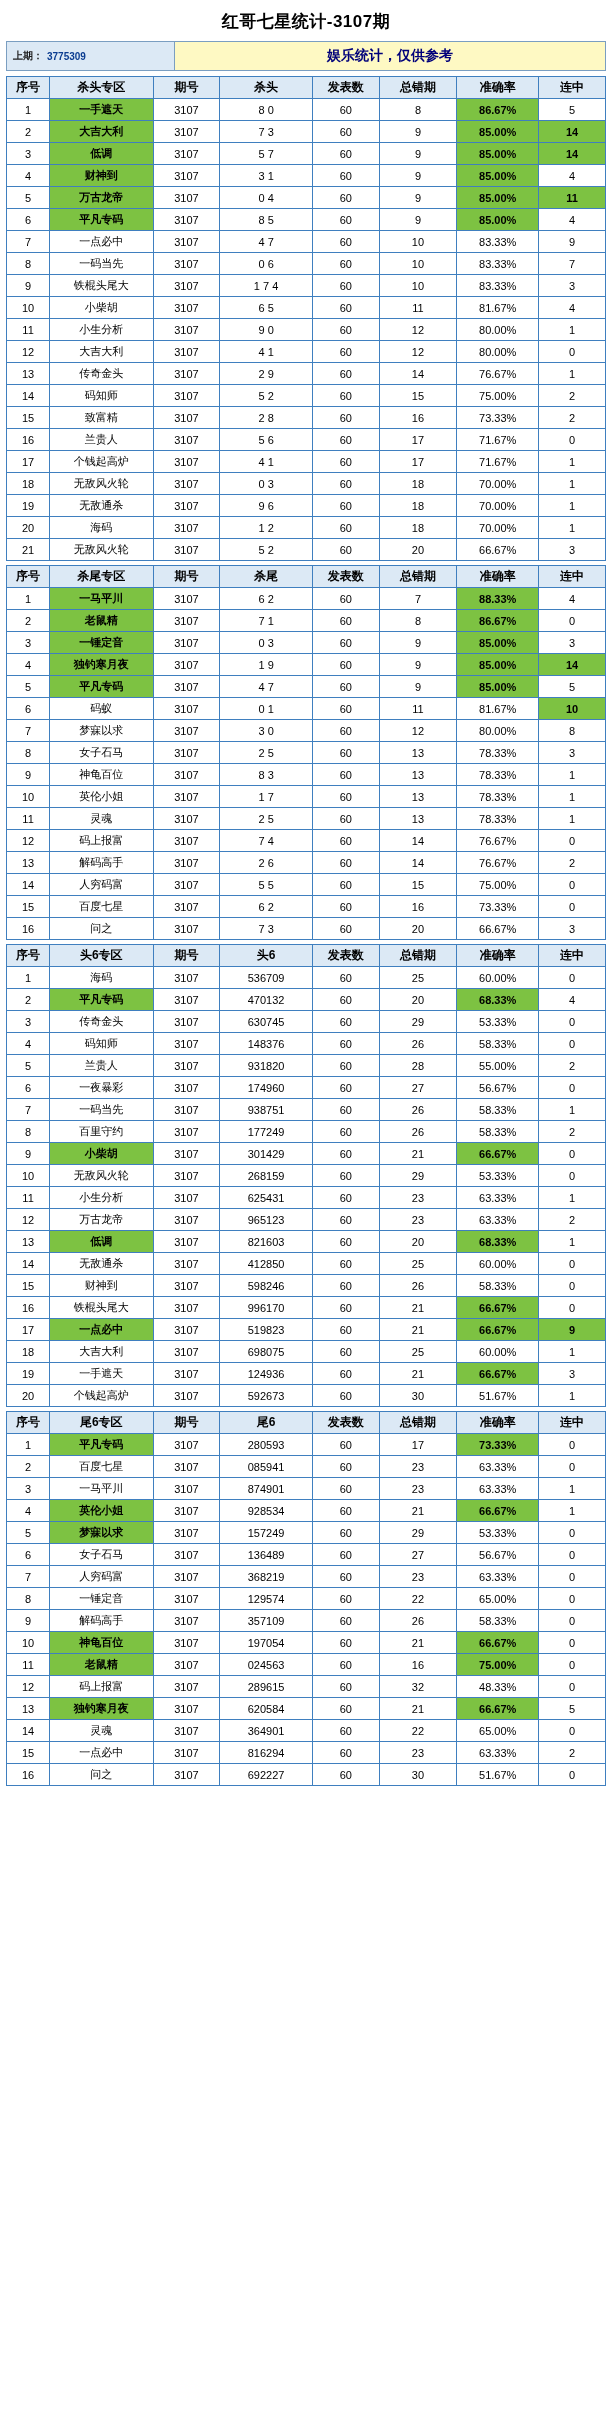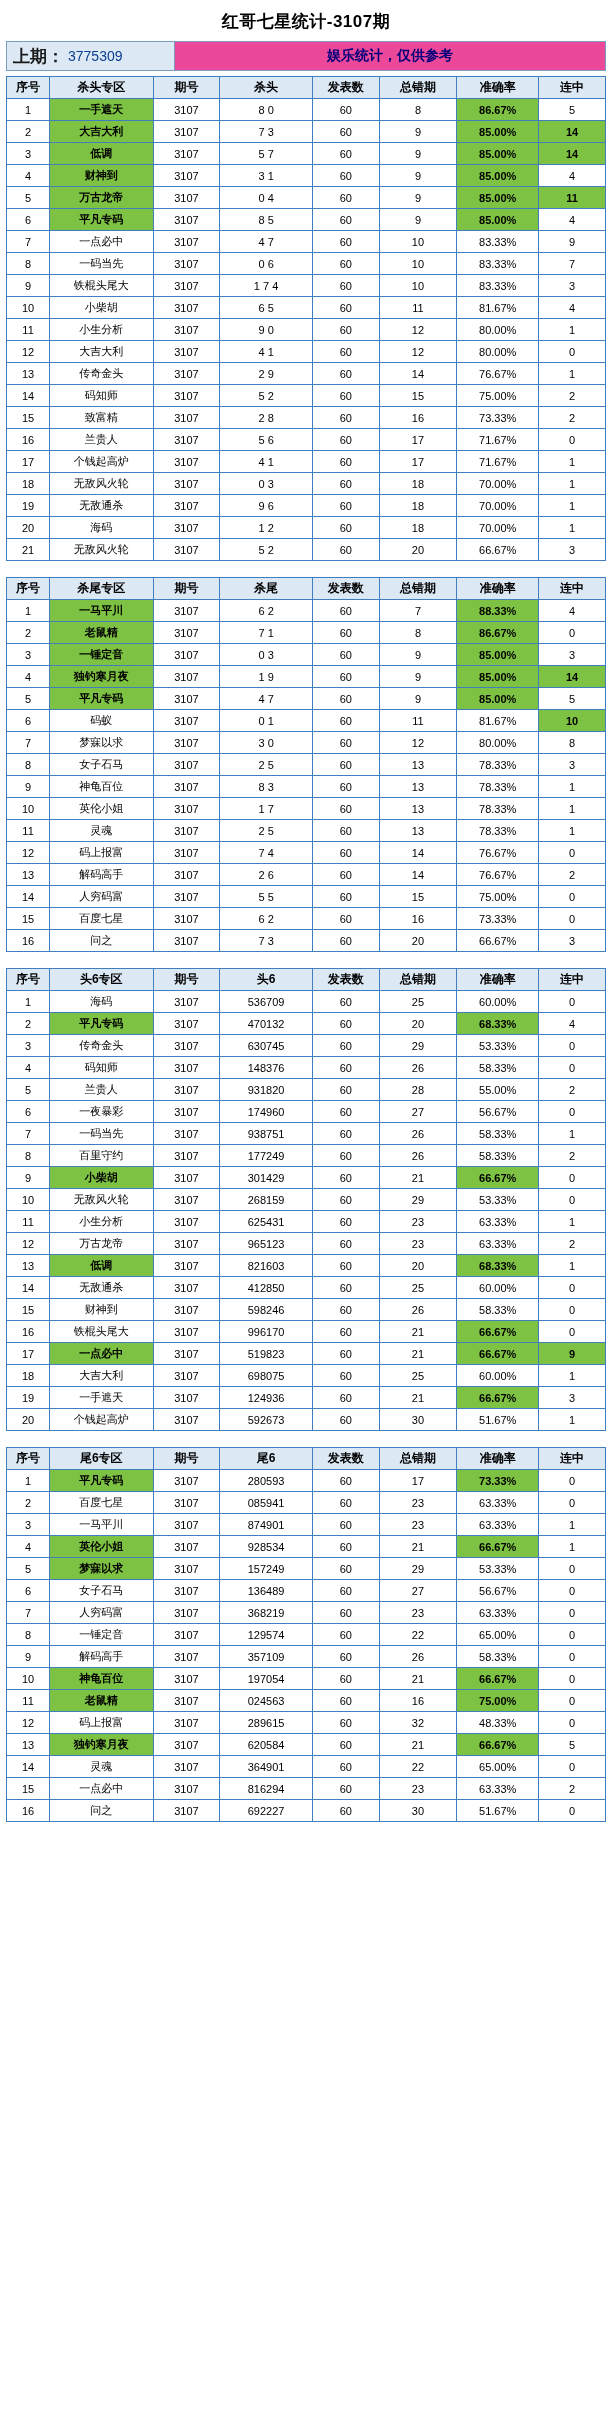--- a/index.html
+++ b/index.html
@@ -28,35 +28,35 @@
   .banner-left {
     width: 168px;
     display: flex;
     align-items: center;
     background: #dce9f5;
     border-right: 1px solid #7a9ec1;
     padding-left: 6px;
     gap: 4px;
   }
   .banner-left .lbl {
-    font-size: 17px;
+    font-size: 10px;
     font-weight: bold;
     color: #1a1a1a;
   }
   .banner-left .val {
-    font-size: 14px;
-    font-weight: normal;
+    font-size: 10px;
+    font-weight: bold;
     color: #0b3d91;
   }
   .banner-right {
     flex: 1;
     display: flex;
     align-items: center;
     justify-content: center;
-    background: #ec4899;
+    background: #fef9c3;
     font-size: 14px;
     font-weight: bold;
     color: #00007a;
   }
   table {
     border-collapse: collapse;
     width: 100%;
     table-layout: fixed;
   }
   td, th {
@@ -77,21 +77,21 @@
   }
   .c-idx { width: 40px; }
   .c-name { width: 96px; }
   .c-period { width: 62px; }
   .c-kill { width: 86px; }
   .c-issue { width: 62px; }
   .c-total { width: 72px; }
   .c-rate { width: 76px; }
   .c-streak { width: 62px; }
   .hl { background: #7dc242; font-weight: bold; }
-  .sec { margin-bottom: 16px; }
+  .sec { margin-bottom: 4px; }
   .name-cell { letter-spacing: 0px; }
 </style>
 </head>
 <body>
 
 <div class="page">
 
   <div class="title">红哥七星统计-3107期</div>
 
   <div class="banner">

